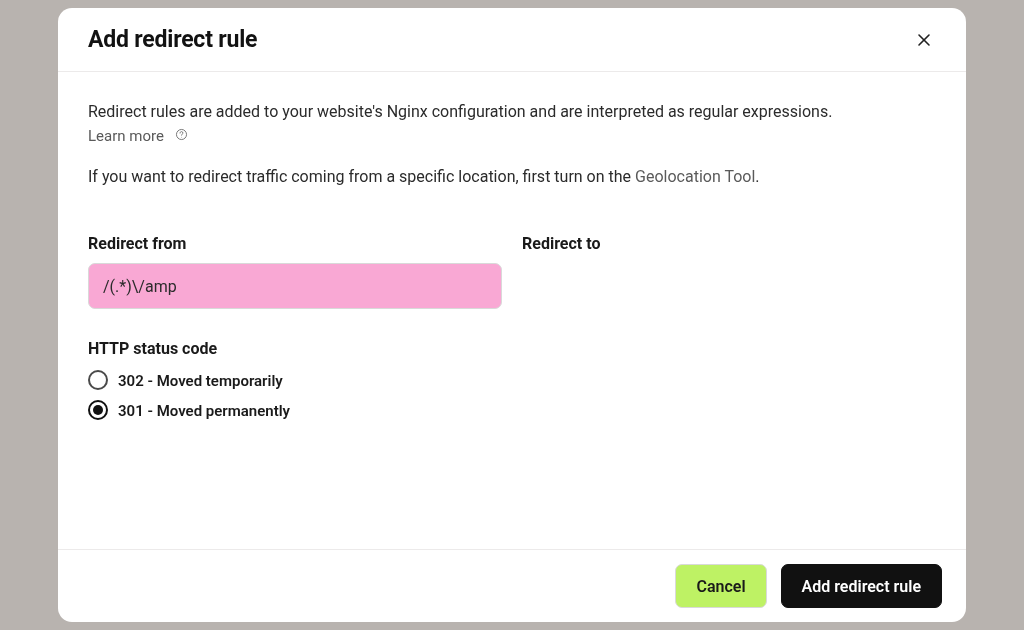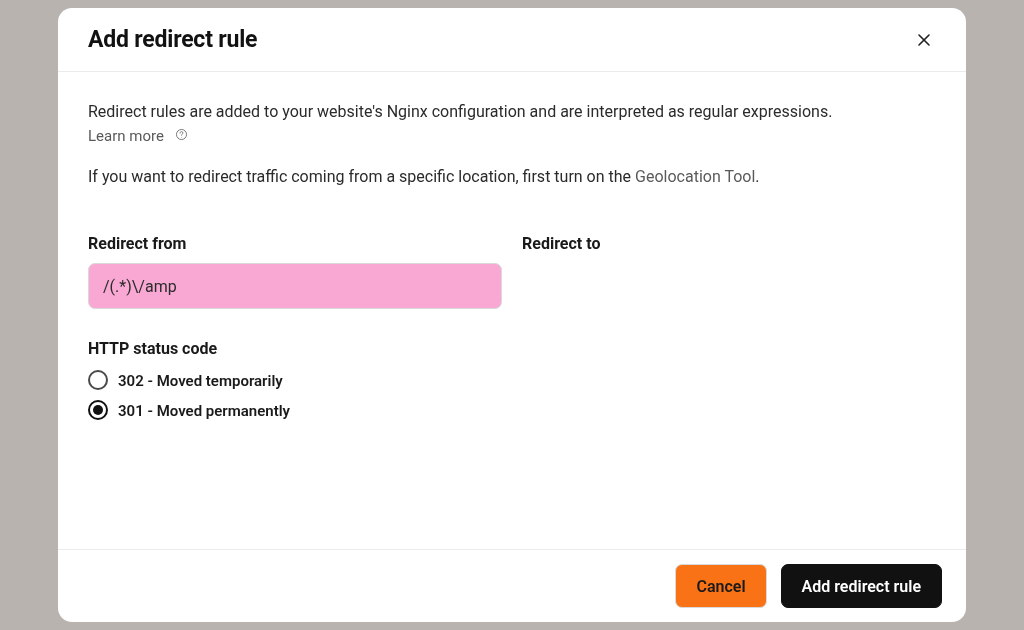--- a/index.html
+++ b/index.html
@@ -190,21 +190,21 @@
     .btn {
       height: 44px;
       padding: 0 20px;
       border-radius: 7px;
       font-size: 16px;
       font-weight: 600;
       cursor: pointer;
       font-family: inherit;
     }
     .btn-secondary {
-      background: #f97316;
+      background: #bef264;
       border: 1px solid #d9d9d9;
       color: #1a1a1a;
     }
     .btn-primary {
       background: #111;
       border: 1px solid #111;
       color: #fff;
     }
   </style>
 </head>

